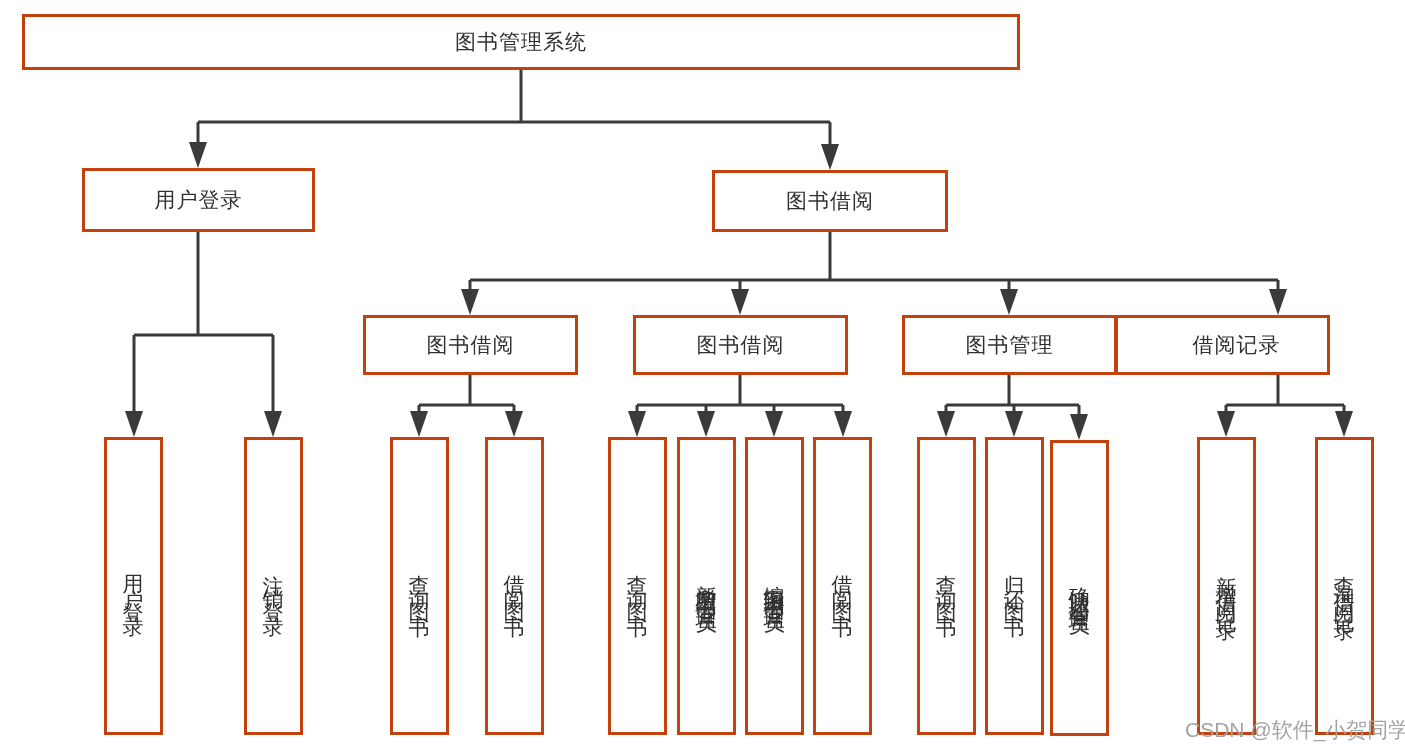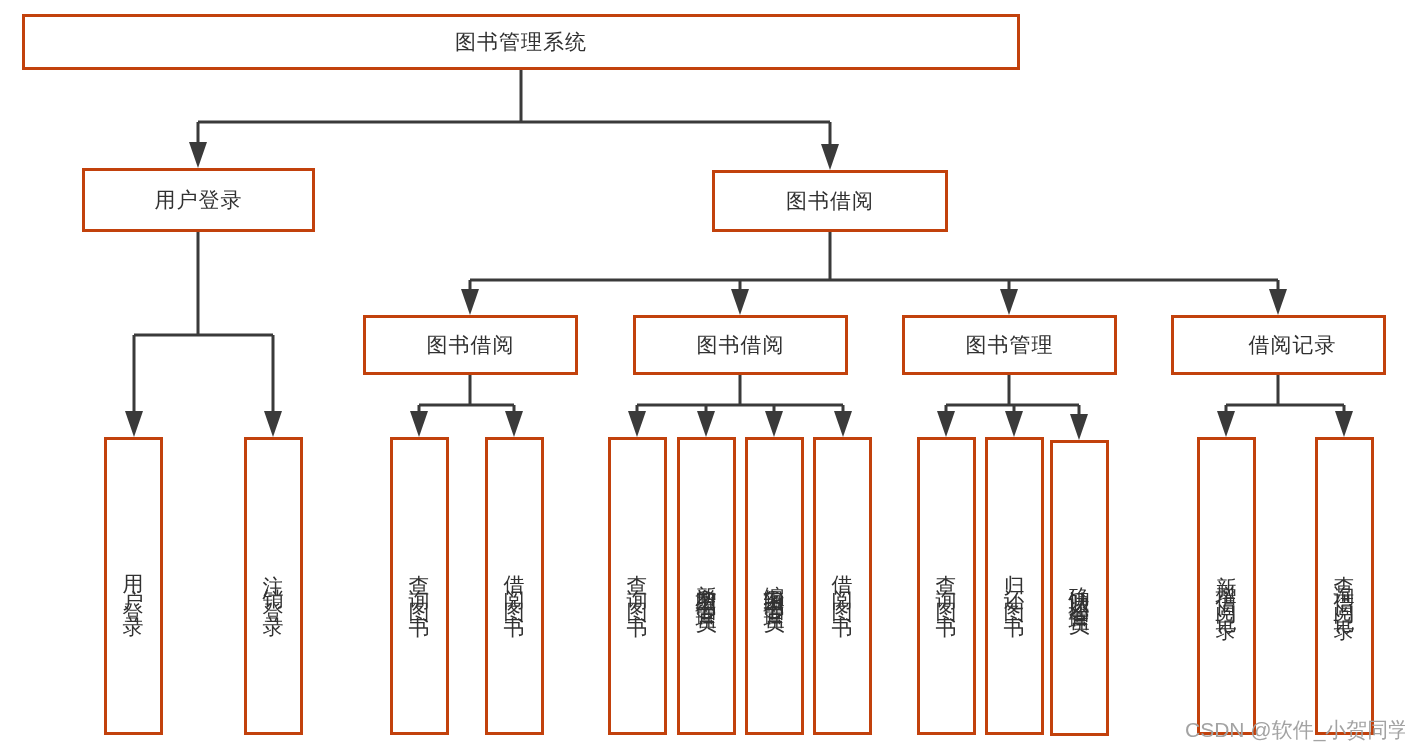--- a/index.html
+++ b/index.html
@@ -24,21 +24,21 @@
   .ls-mid   .v-label{letter-spacing:9px;}
   .ls-tight .v-label{letter-spacing:4px;}
   
   .root{left:22px;top:14px;width:998px;height:56px;}
   .n-user-login{left:82px;top:168px;width:233px;height:64px;}
   .n-book-mgmt{left:712px;top:170px;width:236px;height:62px;}
   .lvl3{top:315px;width:215px;height:60px;}
   .n-newbook{left:363px;}
   .n-borrowing{left:633px;}
   .n-current{left:902px;}
-  .n-records{left:1171px;padding-left:28px;}
+  .n-records{left:1115px;padding-left:28px;}
   .leaf{top:437px;width:59px;height:298px;}
   .lf0{left:104px;} .lf1{left:244px;}
   .lf2{left:390px;} .lf3{left:485px;}
   .lf4{left:608px;} .lf5{left:677px;} .lf6{left:745px;} .lf7{left:813px;}
   .lf8{left:917px;} .lf9{left:985px;} .lf10{left:1050px;height:296px;top:440px;}
   .lf11{left:1197px;} .lf12{left:1315px;}
   .watermark{
     position:absolute;left:1185px;top:716px;z-index:3;
     font-size:21px;color:#a3a3a3;white-space:nowrap;
   }

